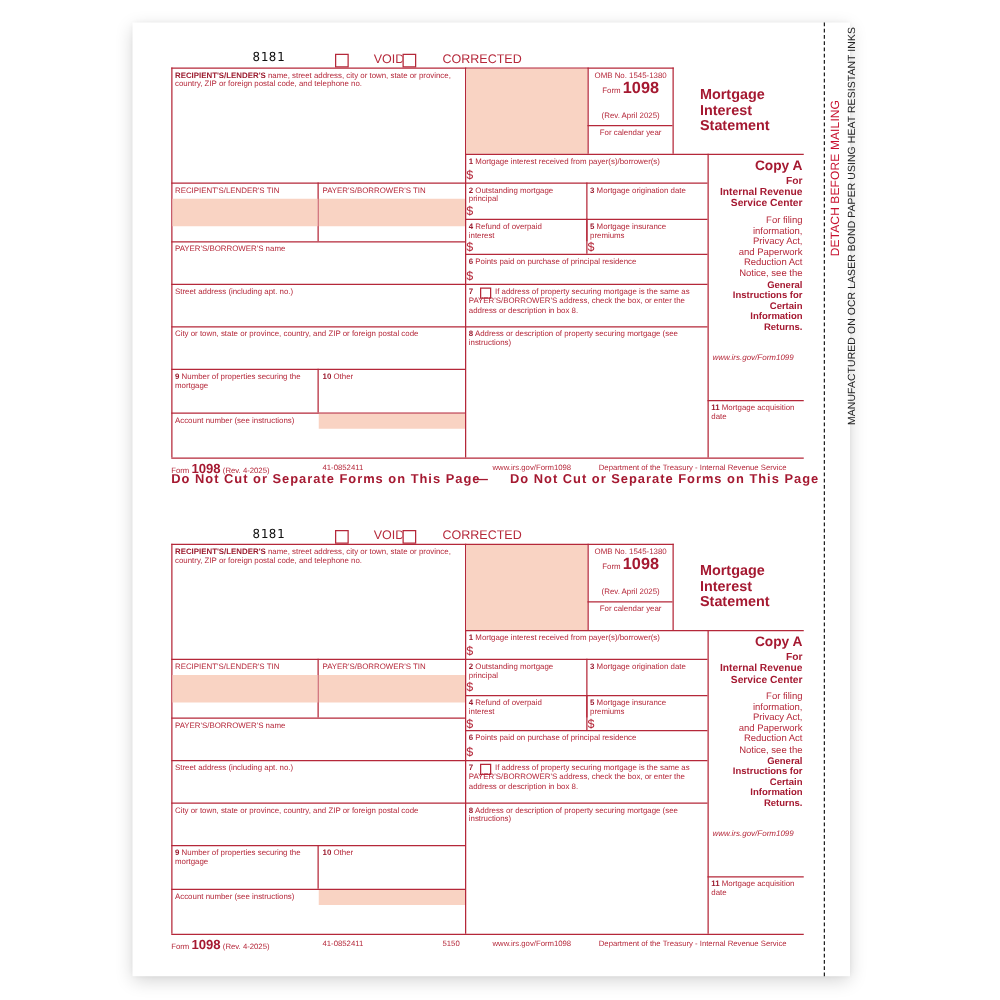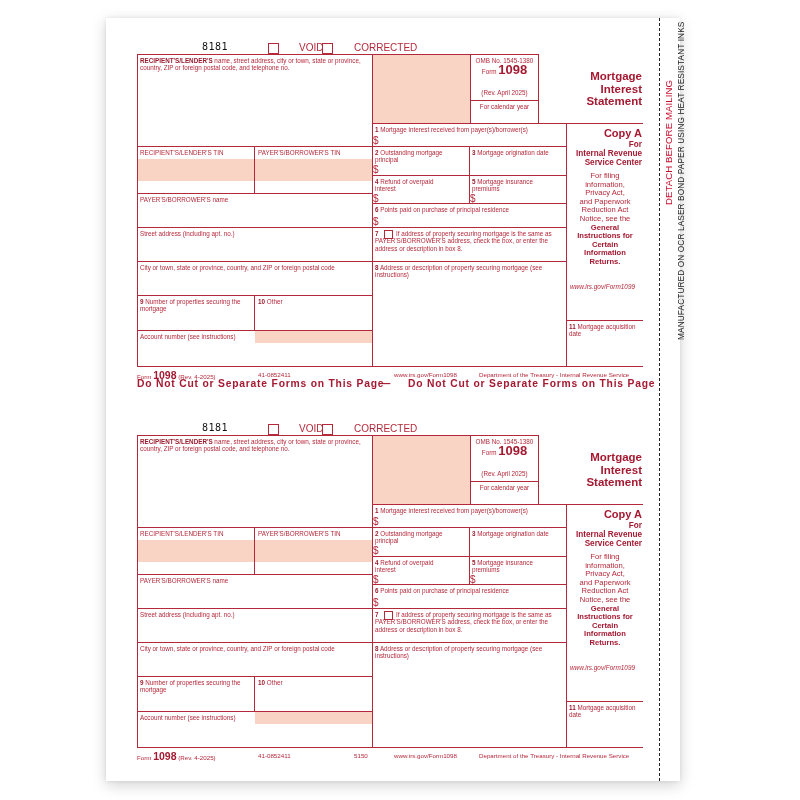--- a/index.html
+++ b/index.html
@@ -25,23 +25,23 @@
   .form { position:absolute; left:0; width:800px; height:381px; }
   .rule-h { position:absolute; height:0; border-top:1px solid #b5283a; }
   .rule-v { position:absolute; width:0; border-left:1px solid #b5283a; }
   .shade { position:absolute; background:#f9d3c3; }
   .lbl { position:absolute; font-size:6.3px; line-height:7.4px; color:#b5283a; }
   .lbl b { color:#9b1b2e; }
   .dollar { position:absolute; font-size:10px; color:#b5283a; }
   .cnum { position:absolute; font-family:"DejaVu Sans Mono", monospace; font-size:10px; color:#111; letter-spacing:0.5px; }
   .cb { position:absolute; width:9px; height:9px; border:1px solid #b5283a; background:#fff; }
   .cb-lbl { position:absolute; font-size:10px; color:#b5283a;margin-left:17px; }
-  .title { position:absolute; text-align:right; font-weight:bold; color:#a51931; font-size:11.5px; line-height:12.5px; }
+  .title { position:absolute; text-align:left; font-weight:bold; color:#a51931; font-size:11.5px; line-height:12.5px; }
   .copy-a { position:absolute; text-align:right; font-weight:bold; color:#a51931; }
-  .info { position:absolute; text-align:center; font-size:7.6px; line-height:8.6px; color:#b5283a; }
+  .info { position:absolute; text-align:right; font-size:7.6px; line-height:8.6px; color:#b5283a; }
   .info b { color:#a51931; }
   .irs { position:absolute; font-style:italic; font-size:6.4px; color:#b5283a; }
   .footer { position:absolute; font-size:6.2px; color:#b5283a; white-space:nowrap; }
   .footer .big { font-size:10.5px; font-weight:bold; color:#a51931; }
   .donotcut { position:absolute; font-weight:bold; font-size:10.3px; color:#a51931; white-space:nowrap; letter-spacing:0.8px; }
 </style>
 </head>
 <body>
 
 <div class="paper"></div>

